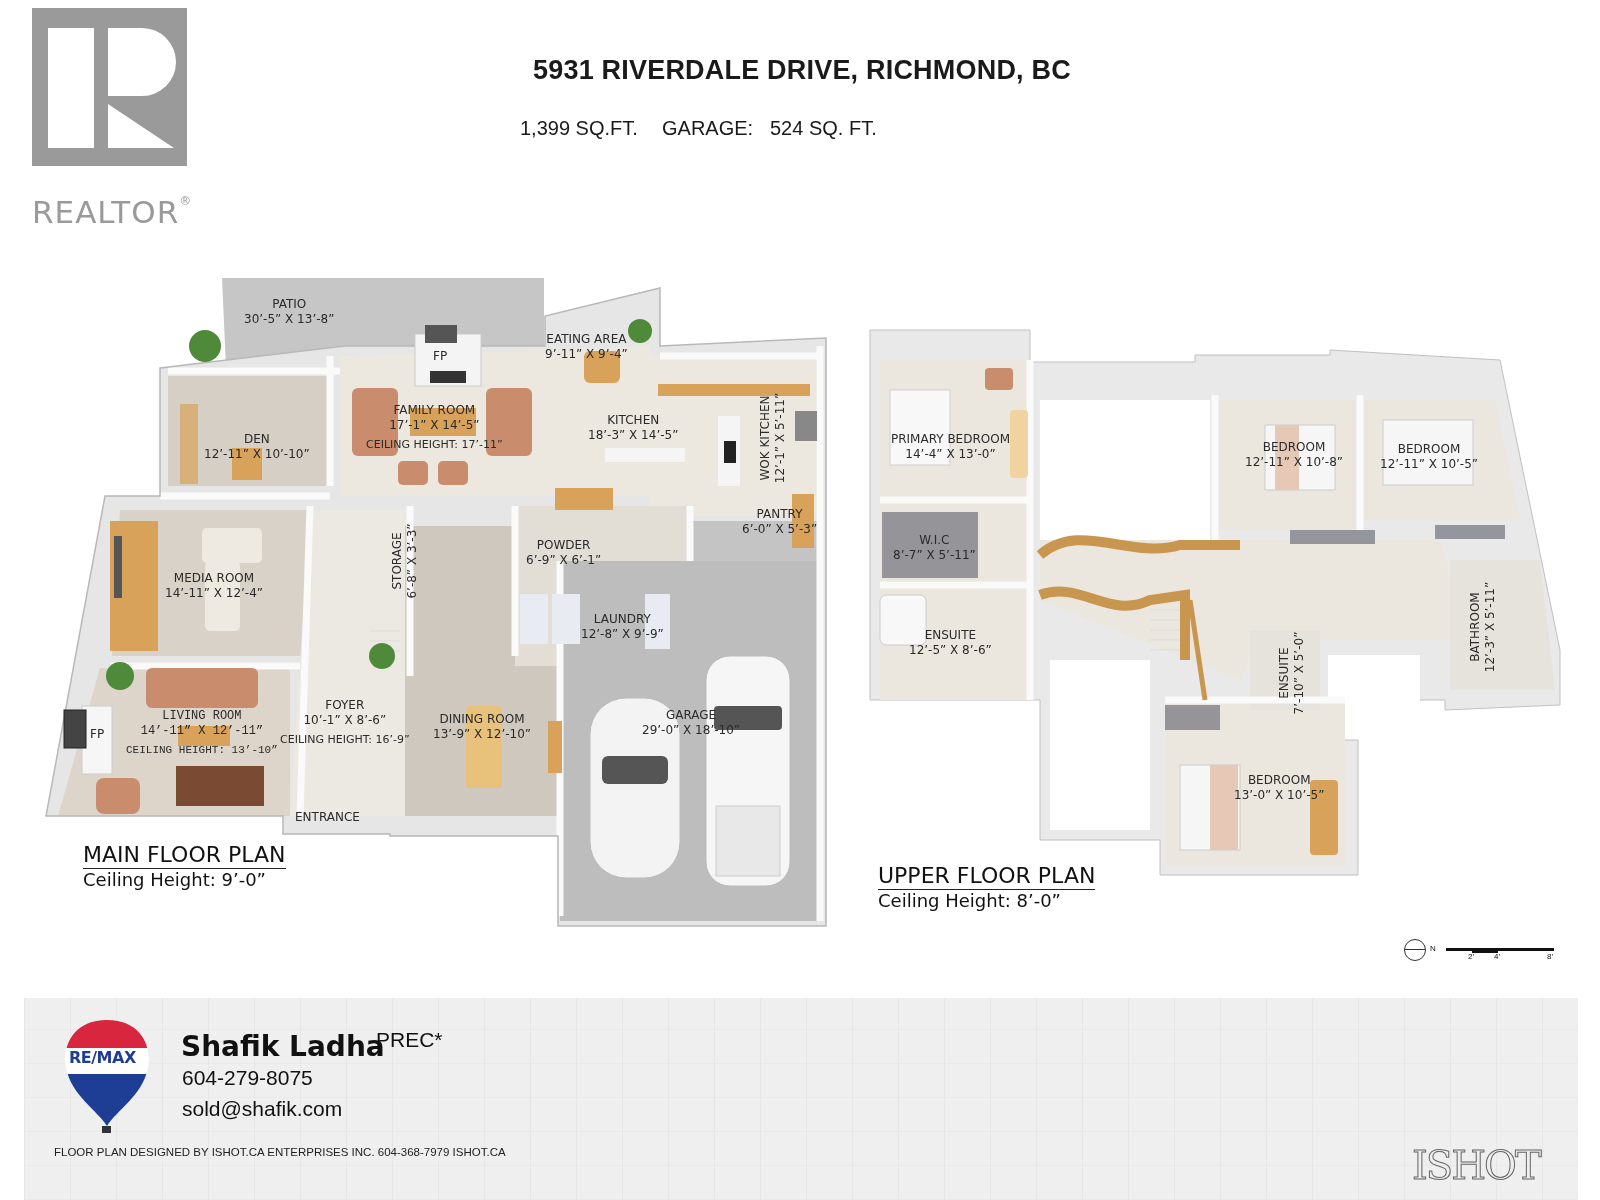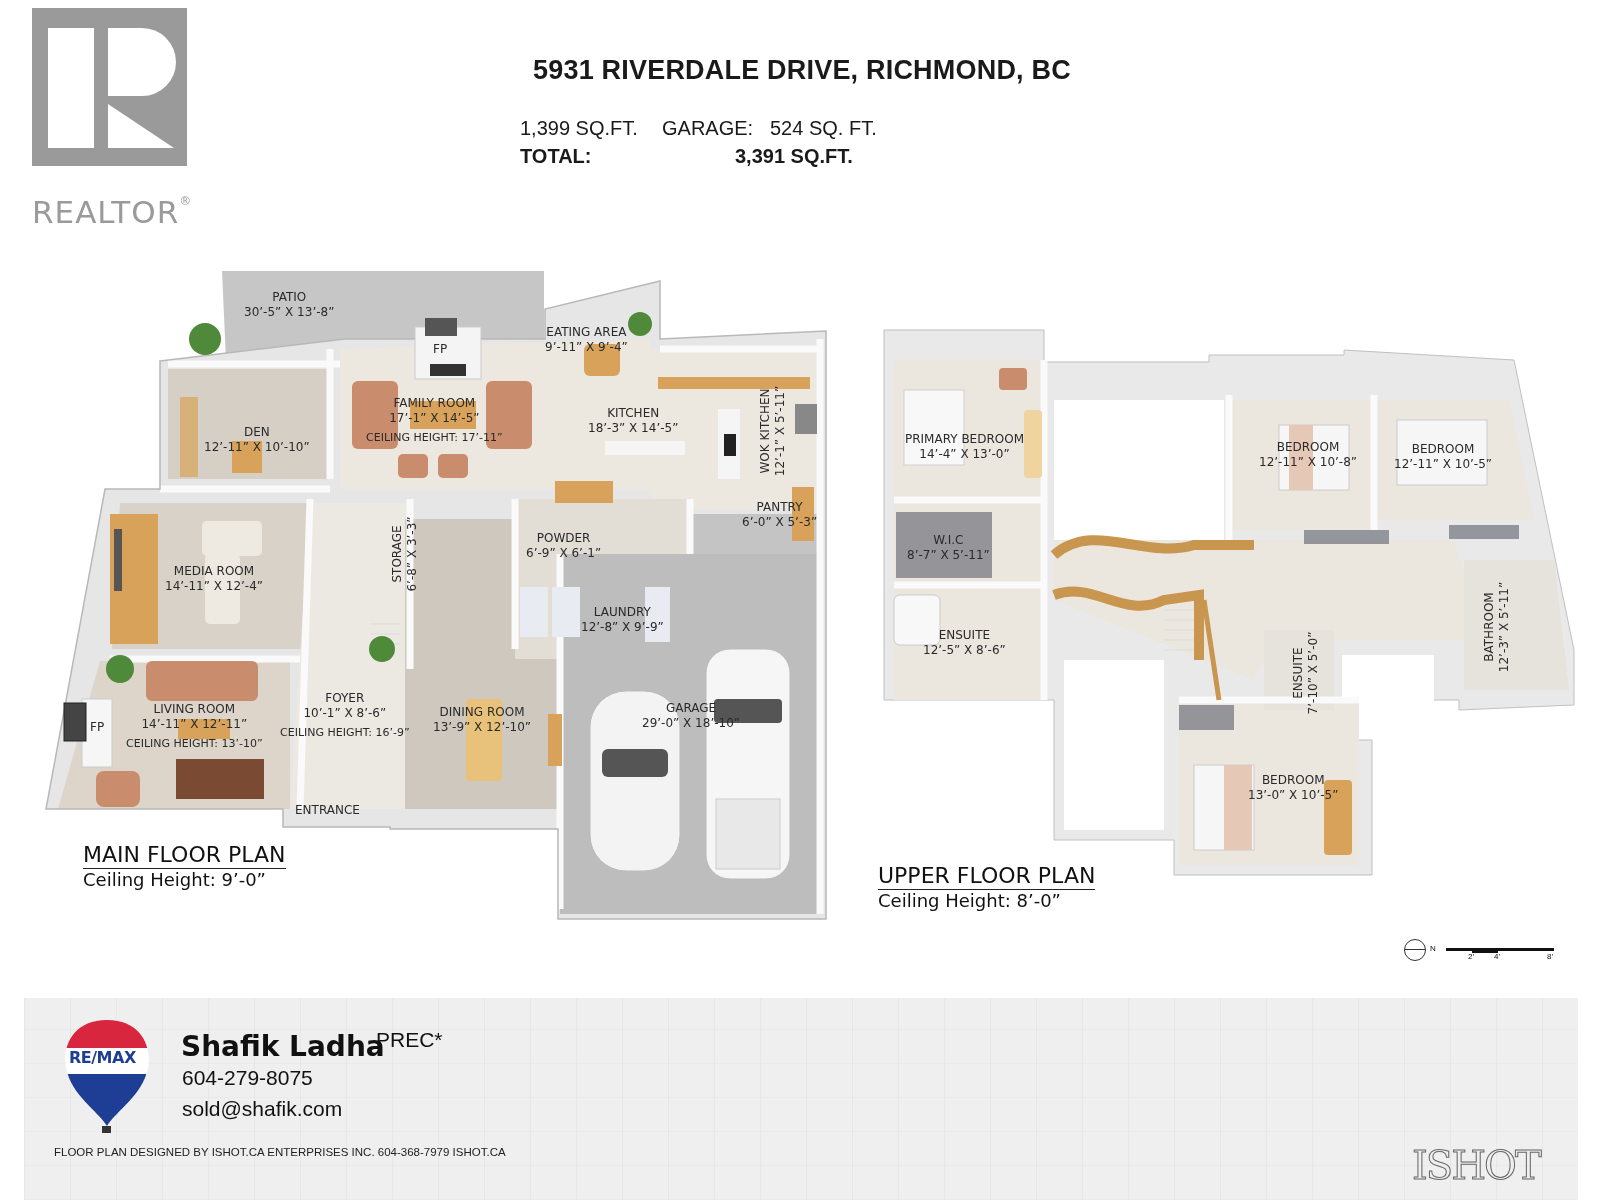--- a/index.html
+++ b/index.html
@@ -67,27 +67,23 @@
   <div class="realtor-word"><span>REALTOR</span><span class="realtor-reg">®</span></div>
 </div>
 
 <div class="abs title">5931 RIVERDALE DRIVE, RICHMOND, BC</div>
 <div class="abs stats">
   <div class="row">
     <span class="c2">1,399 SQ.FT.</span>
     <span class="c3">GARAGE:</span>
     <span>524 SQ. FT.</span>
   </div>
-  <div class="row bold">
-    <span class="c1">TOTAL:</span>
-    <span class="c2">3,391 SQ.FT.</span>
-  </div>
-</div>
-
-<div class="plan" style="left:0;top:9px;width:830px;height:920px;">
+</div>
+
+<div class="plan" style="left:0;top:16px;width:830px;height:920px;">
   <svg width="830" height="920" style="position:absolute;left:0;top:0">
 
     <polygon points="222,262 544,262 544,350 405,350 405,330 340,330 340,360 226,360 226,352" fill="#c6c6c6"></polygon>
 
     <polygon points="160,352 345,330 545,330 545,300 660,272 660,330 826,322 826,910 558,910 558,820 390,820 390,818 283,818 283,800 46,800 105,480 160,480" fill="#e6e6e6"></polygon>
 
     <polygon points="168,360 330,360 330,470 168,470" fill="#d6cfc6"></polygon>
     <polygon points="340,340 650,330 650,480 340,480" fill="#ece7df"></polygon>
     <polygon points="650,340 820,340 820,500 650,500" fill="#ece7df"></polygon>
     <polygon points="120,494 320,494 320,640 112,640" fill="#d9d2c8"></polygon>
@@ -181,34 +177,34 @@
   <div class="room" style="left:545px;top:316px;"><span>EATING AREA</span><span class="dim">9’-11” X 9’-4”</span></div>
   <div class="room" style="left:366px;top:387px;"><span>FAMILY ROOM</span><span class="dim">17’-1” X 14’-5”</span><span class="ceil">CEILING HEIGHT: 17’-11”</span></div>
   <div class="room" style="left:204px;top:416px;"><span>DEN</span><span class="dim">12’-11” X 10’-10”</span></div>
   <div class="room" style="left:588px;top:397px;"><span>KITCHEN</span><span class="dim">18’-3” X 14’-5”</span></div>
   <div class="room vert" style="left:728px;top:407px;"><span>WOK KITCHEN</span><span class="dim">12’-1” X 5’-11”</span></div>
   <div class="room" style="left:742px;top:491px;"><span>PANTRY</span><span class="dim">6’-0” X 5’-3”</span></div>
   <div class="room" style="left:165px;top:555px;"><span>MEDIA ROOM</span><span class="dim">14’-11” X 12’-4”</span></div>
   <div class="room vert" style="left:367px;top:530px;"><span>STORAGE</span><span class="dim">6’-8” X 3’-3”</span></div>
   <div class="room" style="left:526px;top:522px;"><span>POWDER</span><span class="dim">6’-9” X 6’-1”</span></div>
   <div class="room" style="left:581px;top:596px;"><span>LAUNDRY</span><span class="dim">12’-8” X 9’-9”</span></div>
-  <div class="room" style="left:126px;top:693px;"><span>LIVING ROOM</span><span class="dim">14’-11” X 12’-11”</span><span class="ceil">CEILING HEIGHT: 13’-10”</span></div>
+  <div class="room" style="left:126px;top:693px;font-family:Liberation Mono, monospace;"><span>LIVING ROOM</span><span class="dim">14’-11” X 12’-11”</span><span class="ceil">CEILING HEIGHT: 13’-10”</span></div>
   <div class="room" style="left:90px;top:711px;"><span>FP</span></div>
   <div class="room" style="left:280px;top:682px;"><span>FOYER</span><span class="dim">10’-1” X 8’-6”</span><span class="ceil">CEILING HEIGHT: 16’-9”</span></div>
   <div class="room" style="left:433px;top:696px;"><span>DINING ROOM</span><span class="dim">13’-9” X 12’-10”</span></div>
   <div class="room" style="left:642px;top:692px;"><span>GARAGE</span><span class="dim">29’-0” X 18’-10”</span></div>
   <div class="room" style="left:295px;top:794px;"><span>ENTRANCE</span></div>
 </div>
 
 <div class="abs" style="left:83px;top:842px;">
   <div class="plan-title">MAIN FLOOR PLAN</div>
   <div class="plan-sub">Ceiling Height: 9’-0”</div>
 </div>
 
-<div class="plan" style="left:0;top:0;width:1405px;height:920px;margin-left:14px;">
+<div class="plan" style="left:0;top:0;width:1405px;height:920px;">
   <svg width="1600" height="920" style="position:absolute;left:830px;top:0" viewBox="830 0 1600 920">
 
     <polygon points="870,330 1030,330 1030,362 1195,362 1195,355 1330,355 1330,350 1500,360 1560,650 1560,705 1445,710 1445,700 1340,700 1340,740 1358,740 1358,875 1160,875 1160,840 1040,840 1040,700 870,700" fill="#e9e9e9" stroke="#c0c0c0"></polygon>
 
     <polygon points="1040,400 1210,400 1210,540 1040,540" fill="#ffffff"></polygon>
     <polygon points="1050,660 1150,660 1150,830 1050,830" fill="#ffffff"></polygon>
     <polygon points="1328,655 1420,655 1420,710 1328,710" fill="#ffffff"></polygon>
 
     <polygon points="880,360 1030,360 1030,700 880,700" fill="#ebe6de"></polygon>
     <polygon points="1215,400 1360,400 1360,530 1215,530" fill="#ebe6de"></polygon>

